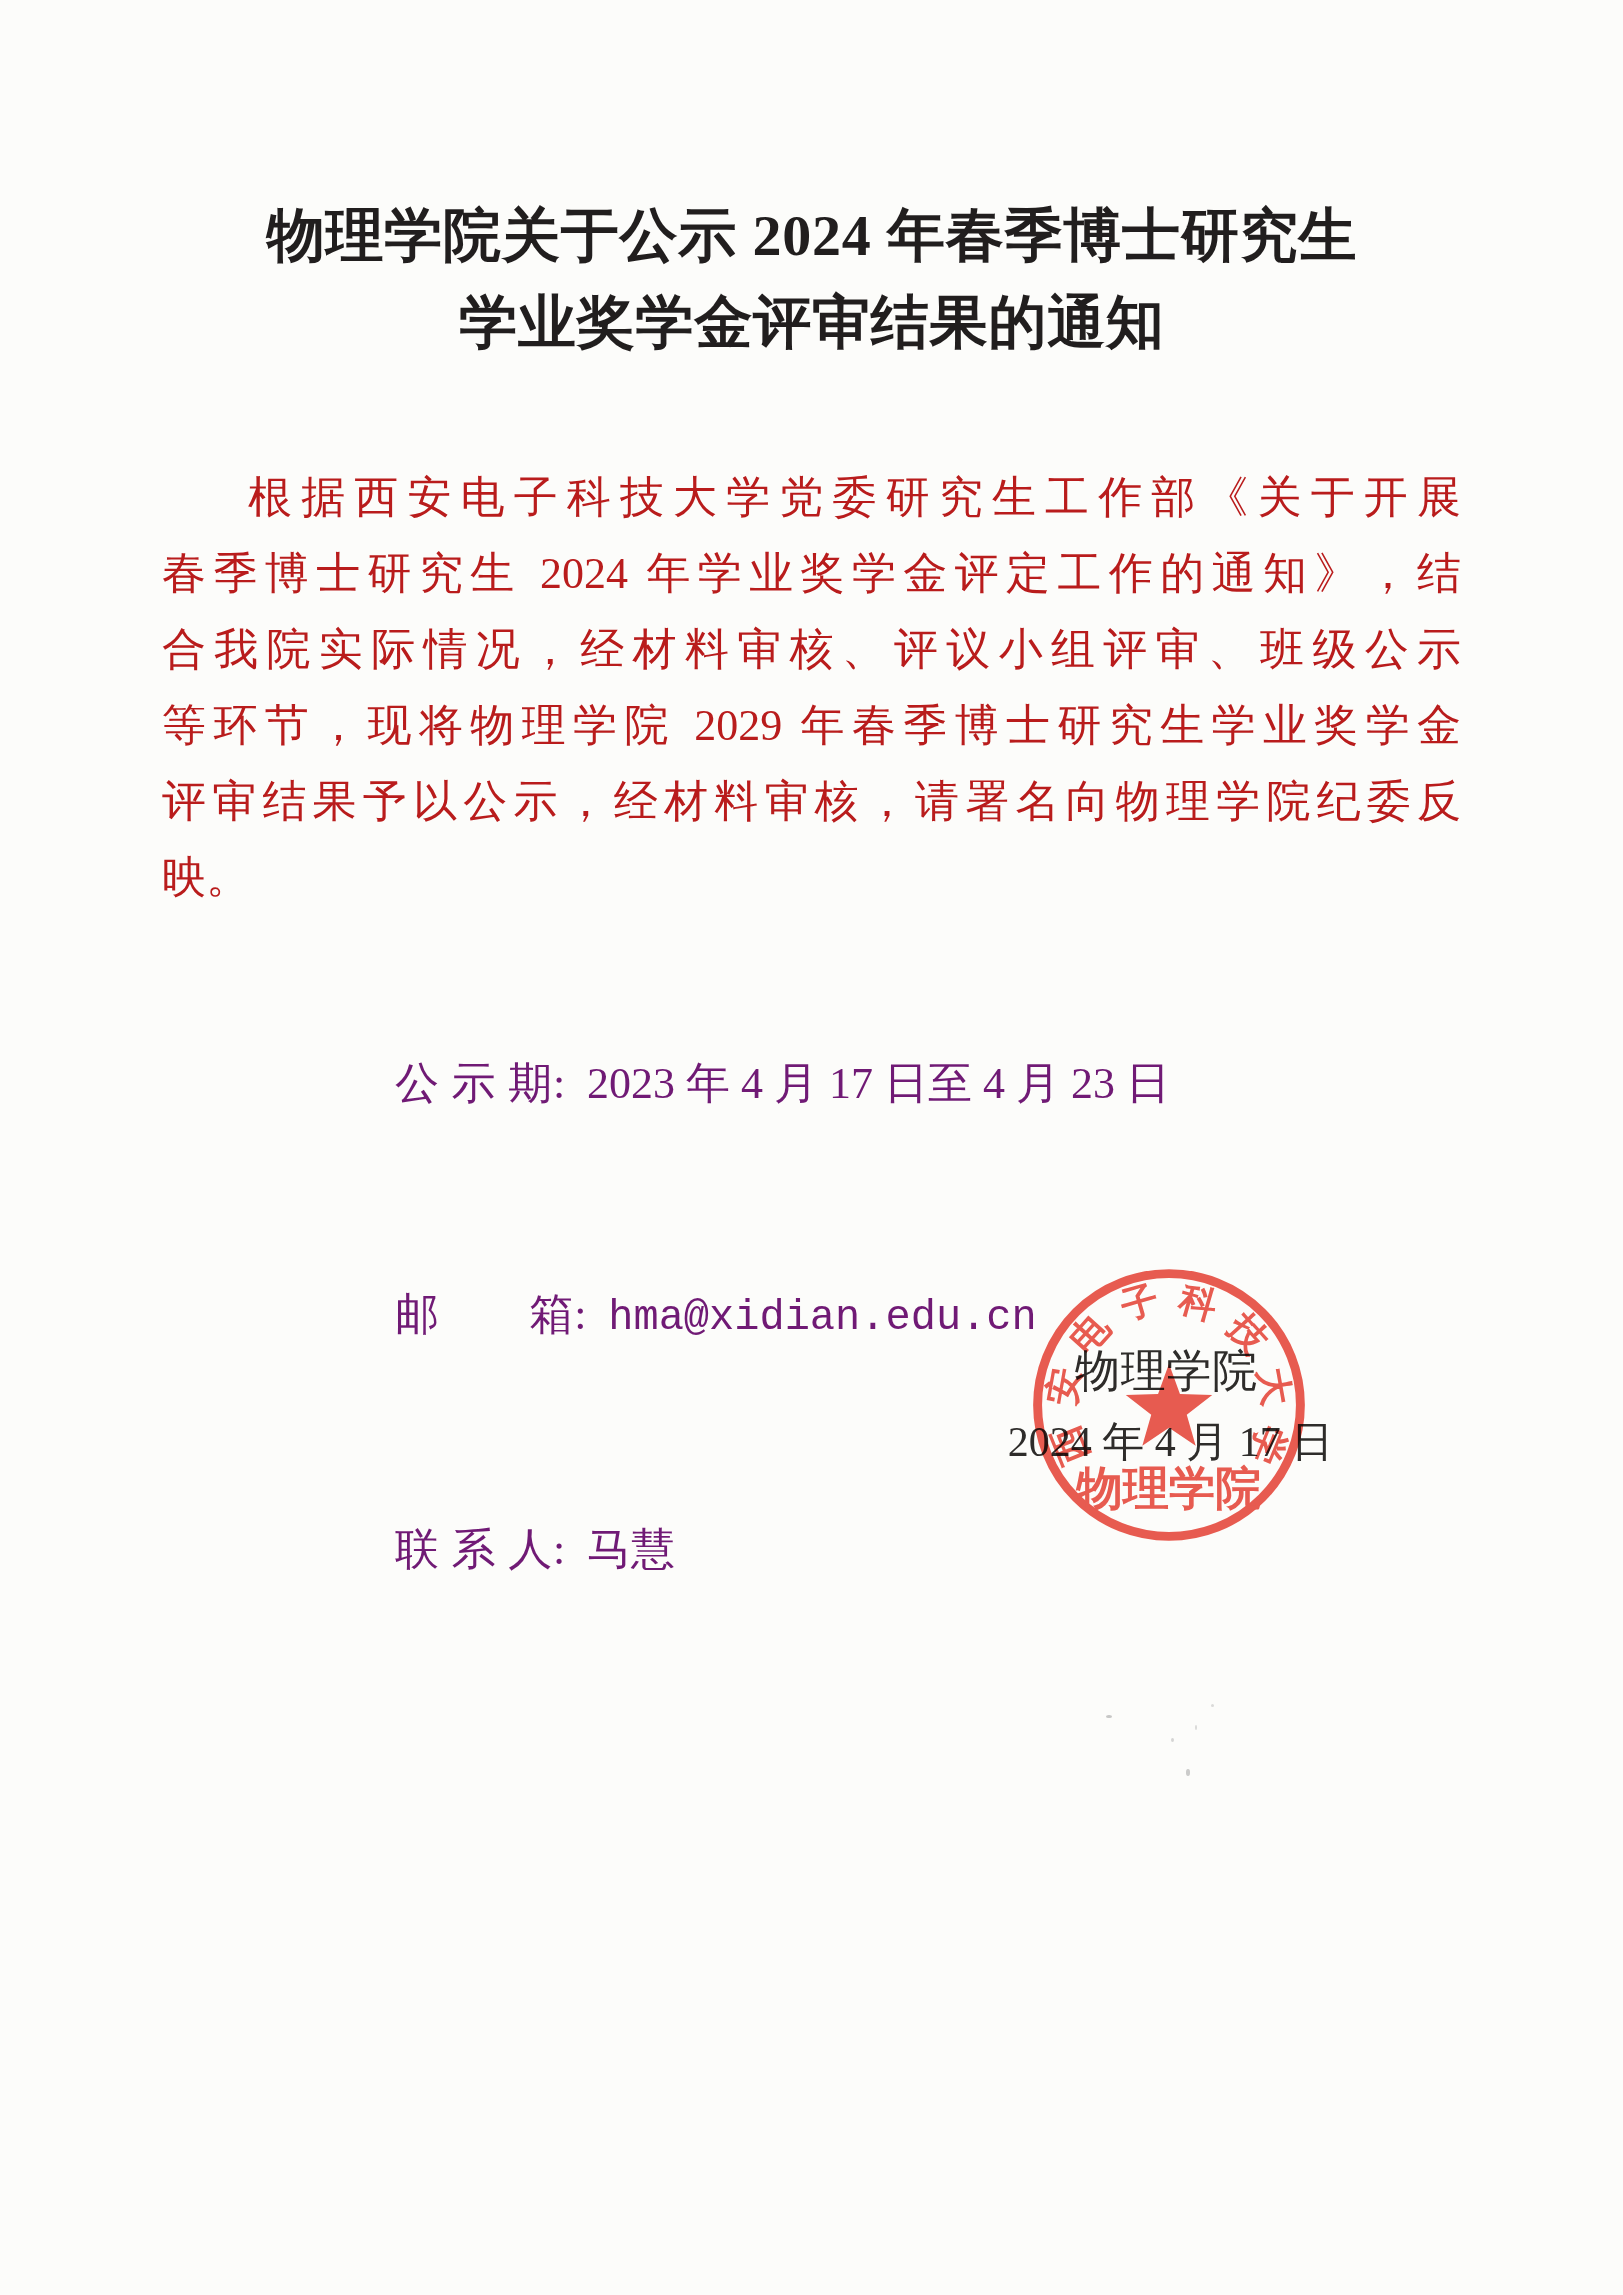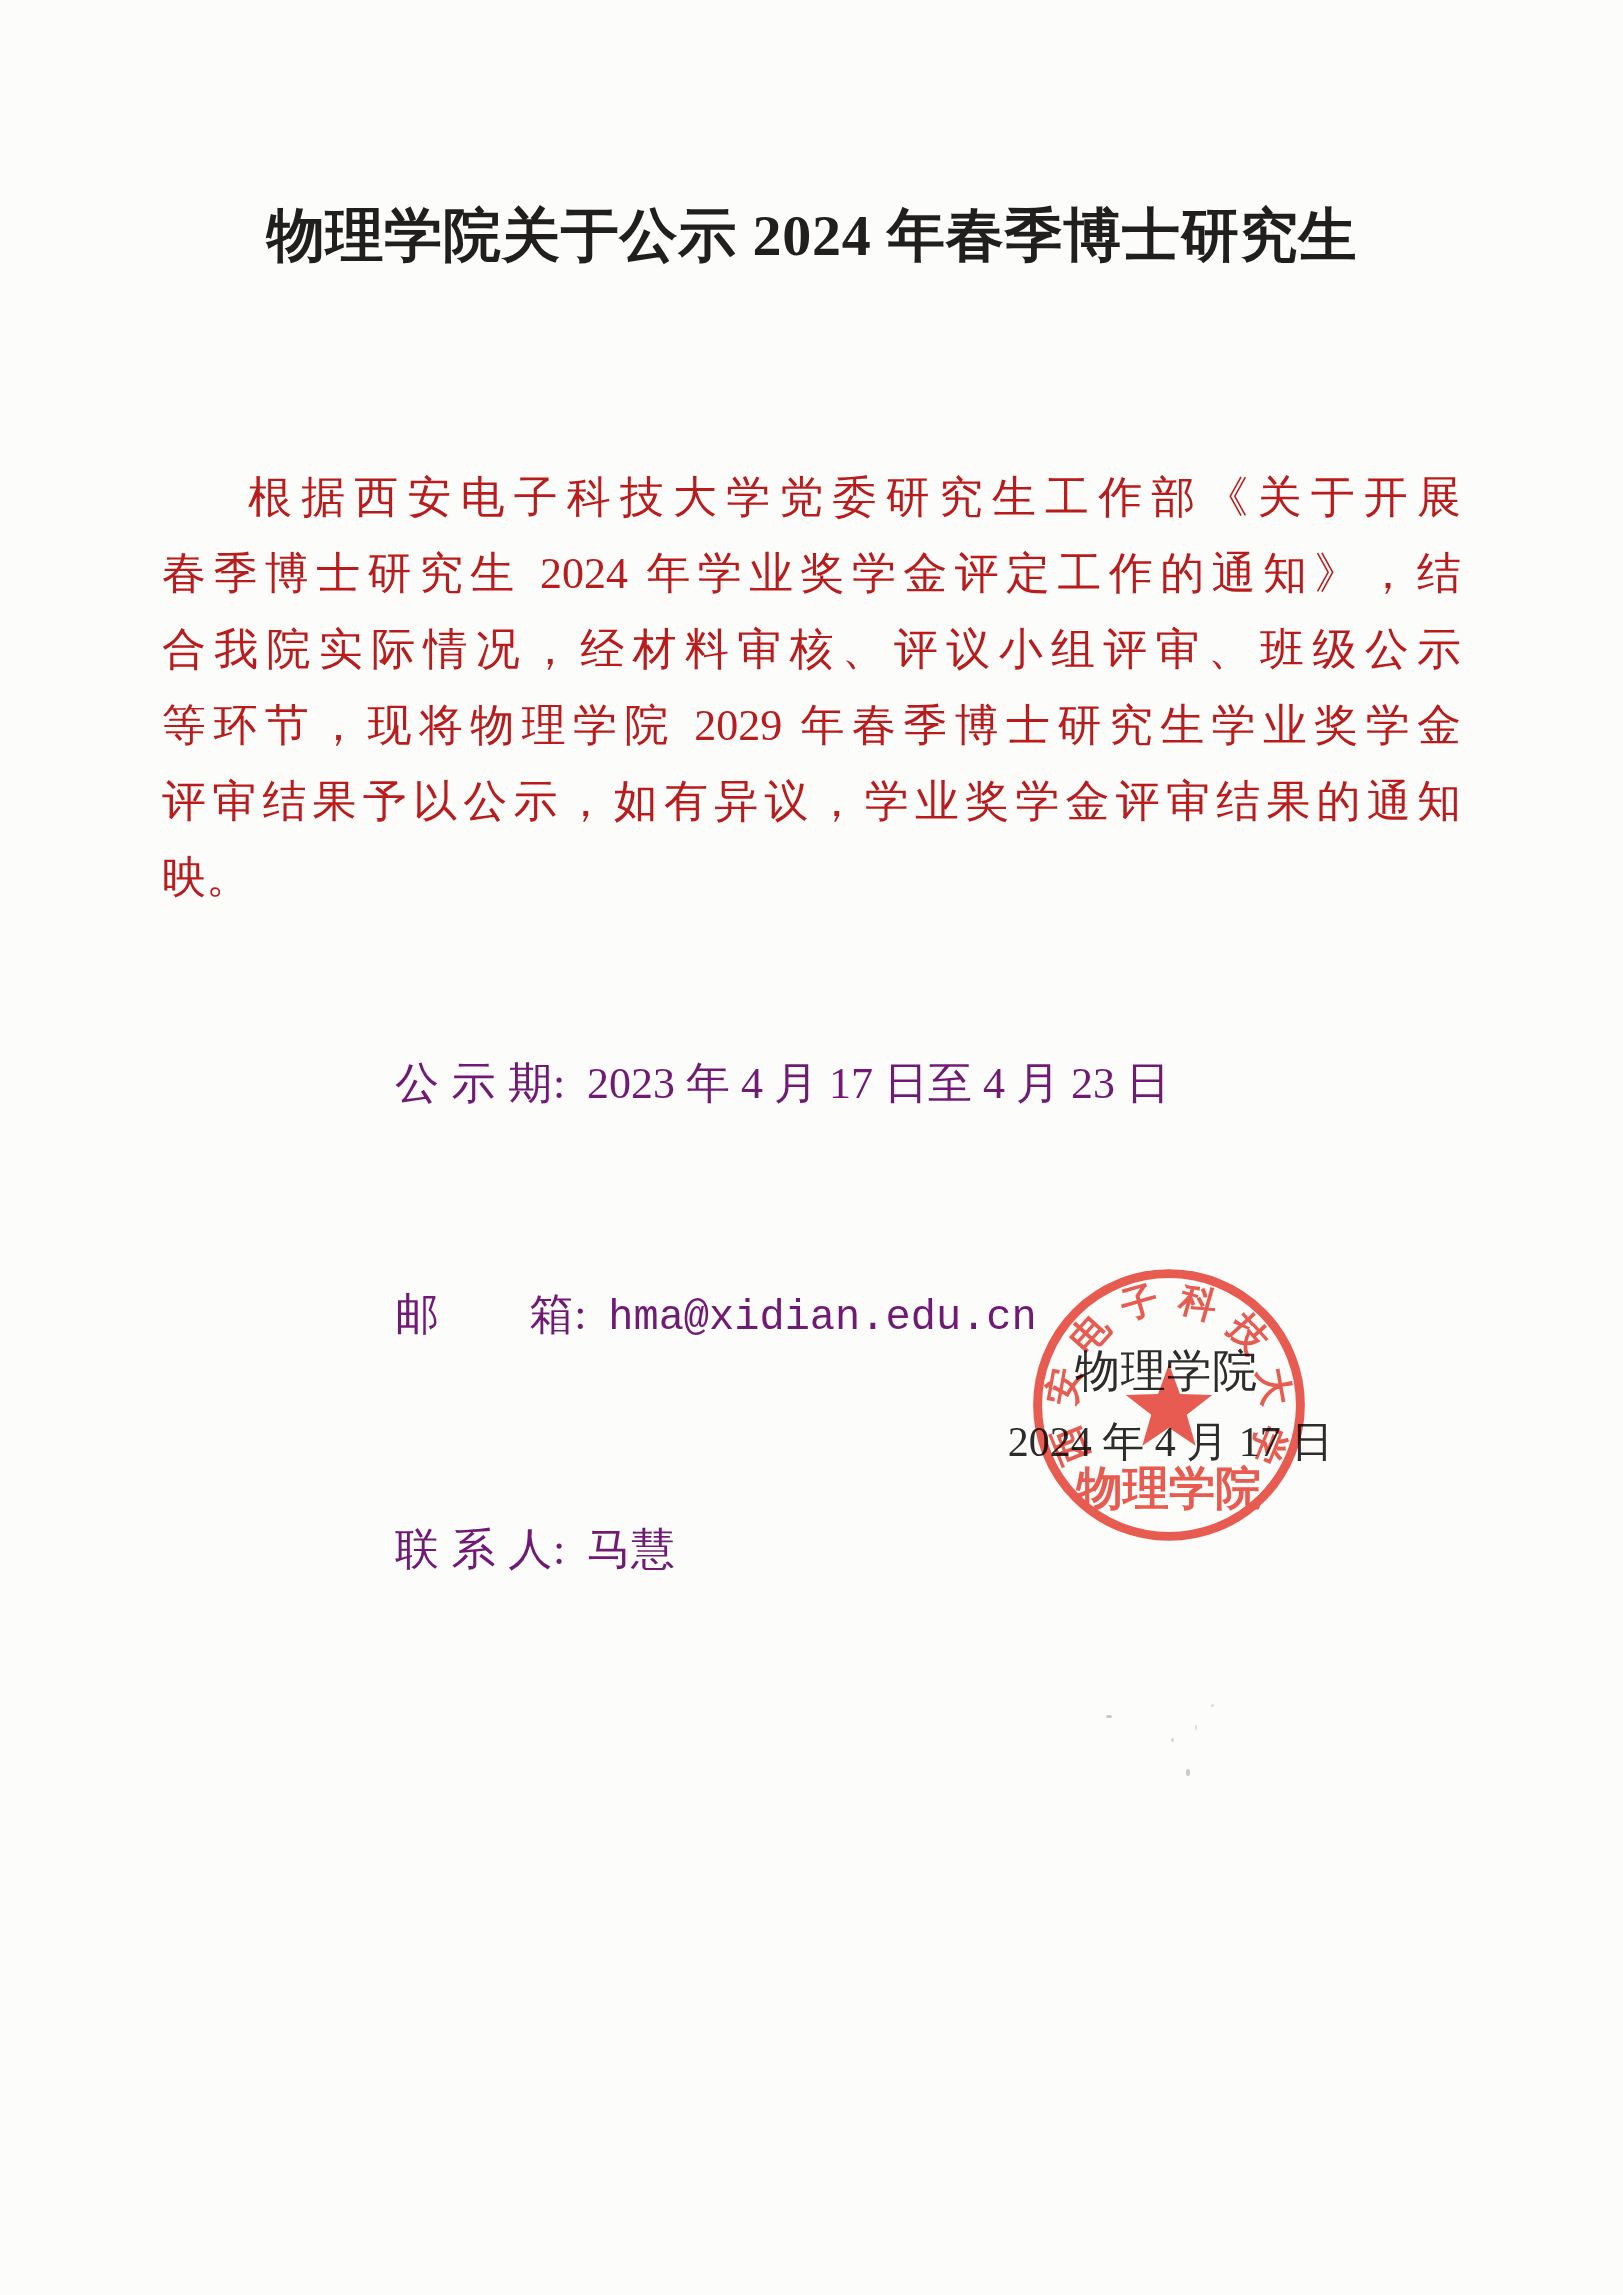--- a/index.html
+++ b/index.html
@@ -59,28 +59,29 @@
   .s4{ left:1211px;top:1704px;width:3.2px;height:3.2px;opacity:.35;}
   .s5{ left:1195px;top:1725px;width:2.4px;height:4.9px;opacity:.35;}
 </style>
 </head>
 <body>
 
 <div class="page">
 
   <div class="title">
     <div>物理学院关于公示 2024 年春季博士研究生</div>
+    <div>学业奖学金评审结果的通知</div>
   </div>
 
   <div class="body-text">
     <div class="body-line first">根据西安电子科技大学党委研究生工作部《关于开展</div>
     <div class="body-line">春季博士研究生 2024 年学业奖学金评定工作的通知》，结</div>
     <div class="body-line">合我院实际情况，经材料审核、评议小组评审、班级公示</div>
     <div class="body-line">等环节，现将物理学院 2029 年春季博士研究生学业奖学金</div>
-    <div class="body-line">评审结果予以公示，如有异议，学业奖学金评审结果的通知</div>
+    <div class="body-line">评审结果予以公示，经材料审核，请署名向物理学院纪委反</div>
     <div class="body-line last">映。</div>
   </div>
 
   <div class="info-block">
     <div class="info-line">
       <span class="info-label">公 示 期:</span><span class="info-value">2023 年 4 月 17 日至 4 月 23 日</span>
     </div>
     <div class="info-line">
       <span class="info-label">邮　　箱:</span><span class="info-value mono-val">hma@xidian.edu.cn</span>
     </div>

